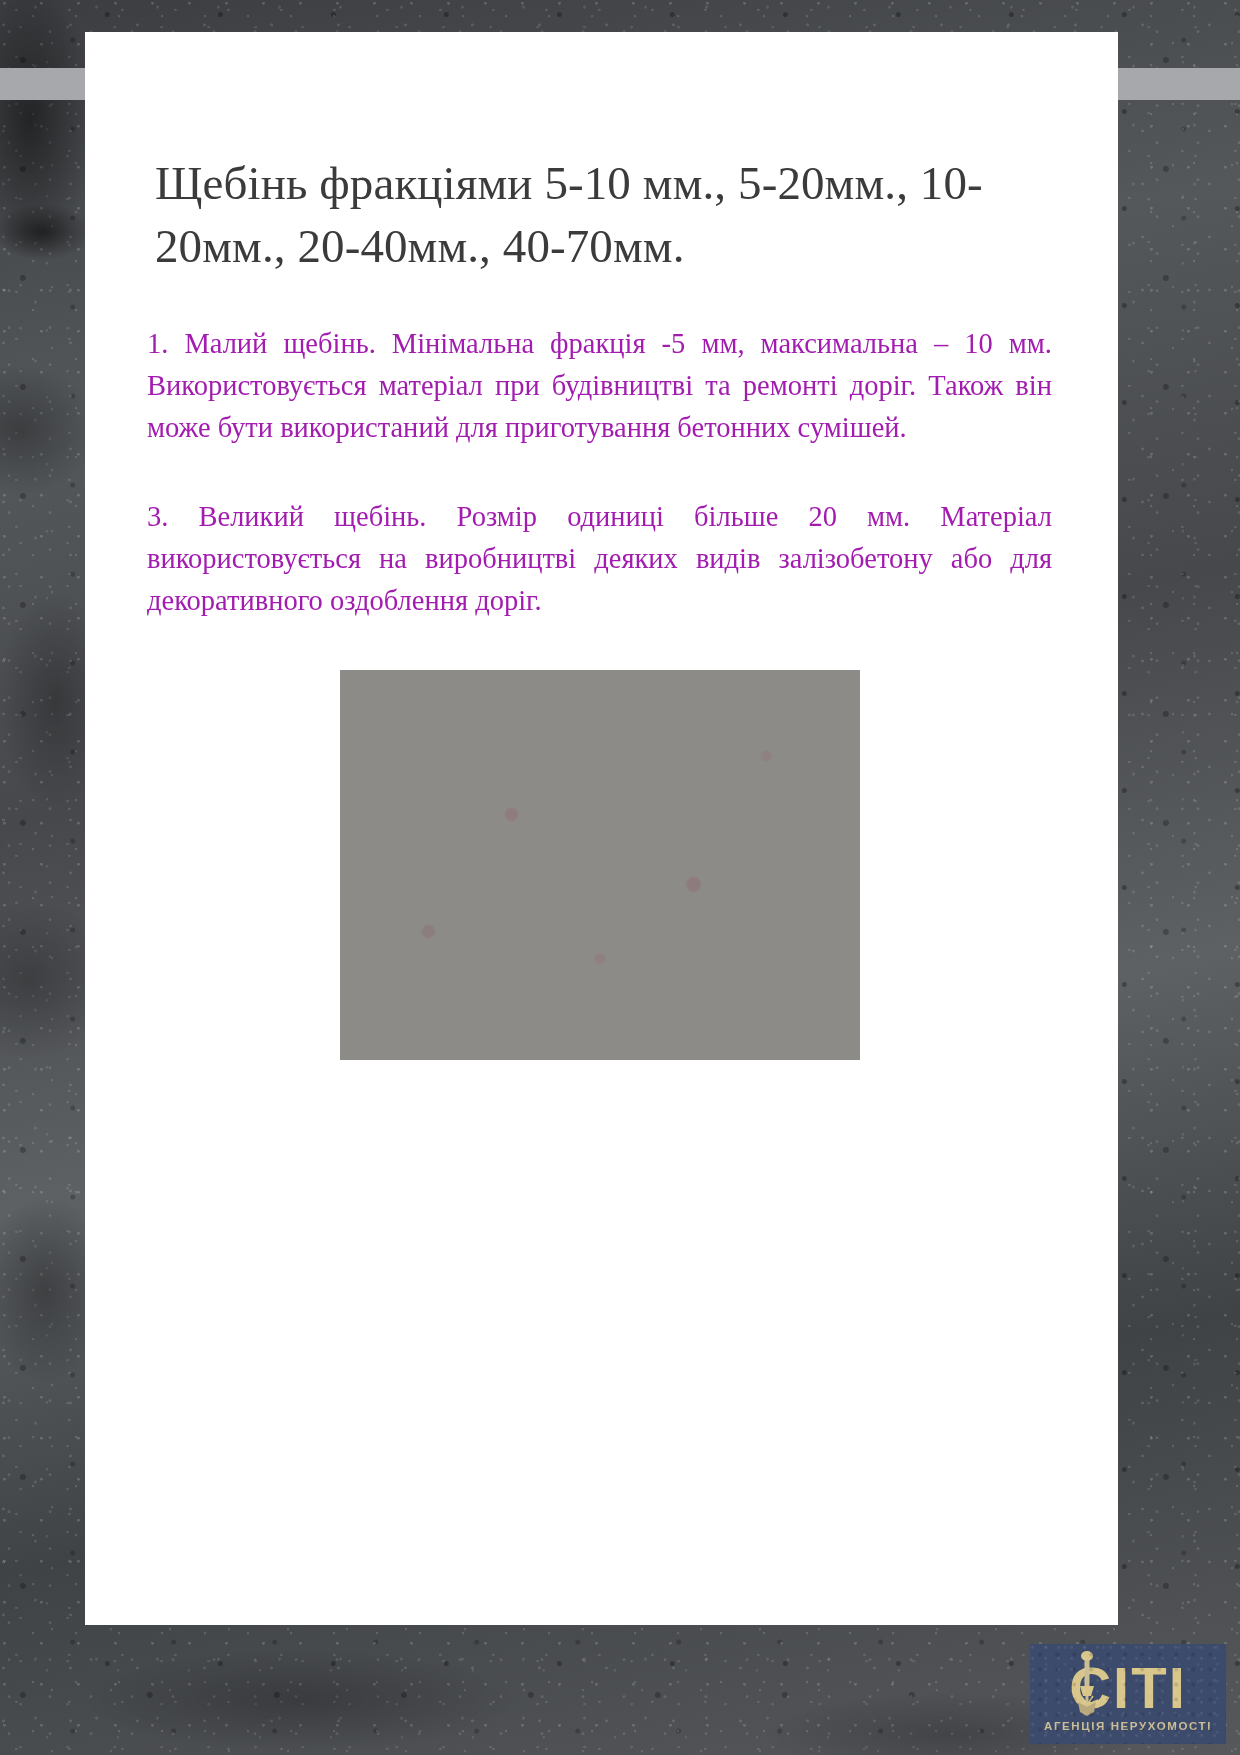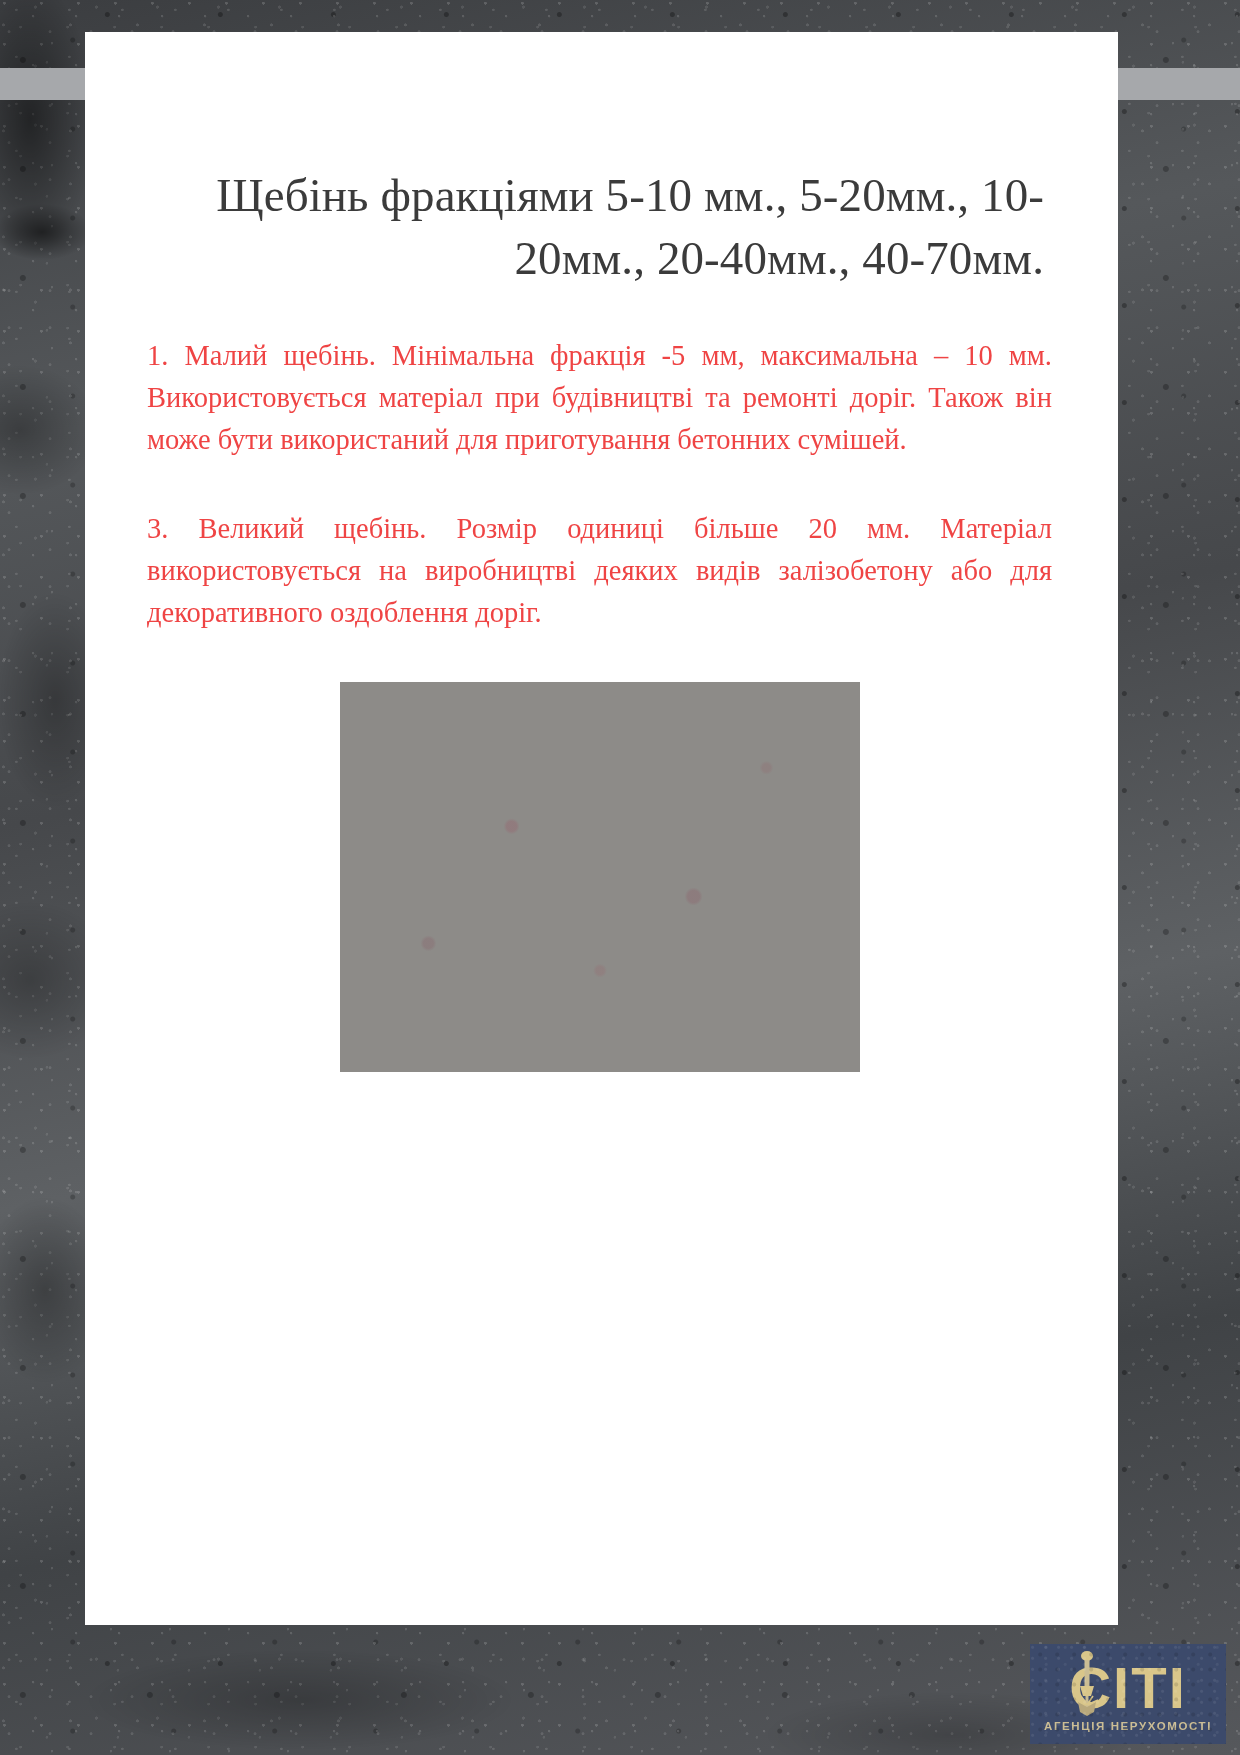--- a/index.html
+++ b/index.html
@@ -83,33 +83,33 @@
     top: 120px;
     width: 905px;
   }
 
   
   #doc-title {
     font-family: "Liberation Serif", serif;
     font-size: 47px;
     line-height: 1.33;
     color: #3b3b3b;
-    text-align: right;
-    margin: 12px 0 46px 0;
+    text-align: left;
+    margin: 0 0 46px 0;
     font-weight: 400;
     letter-spacing: 0.1px;
     padding: 0 8px;
   }
 
   
   .body-par {
     font-family: "Liberation Serif", serif;
     font-size: 28.5px;
     line-height: 1.48;
-    color: #ef4444;
+    color: #a21caf;
     text-align: justify;
     text-justify: inter-word;
     margin: 0 0 46px 0;
   }
   .body-par:last-of-type { margin-bottom: 4px; }
 
   
   #photo-wrap {
     margin: 48px 0 0 0;
     display: flex;

